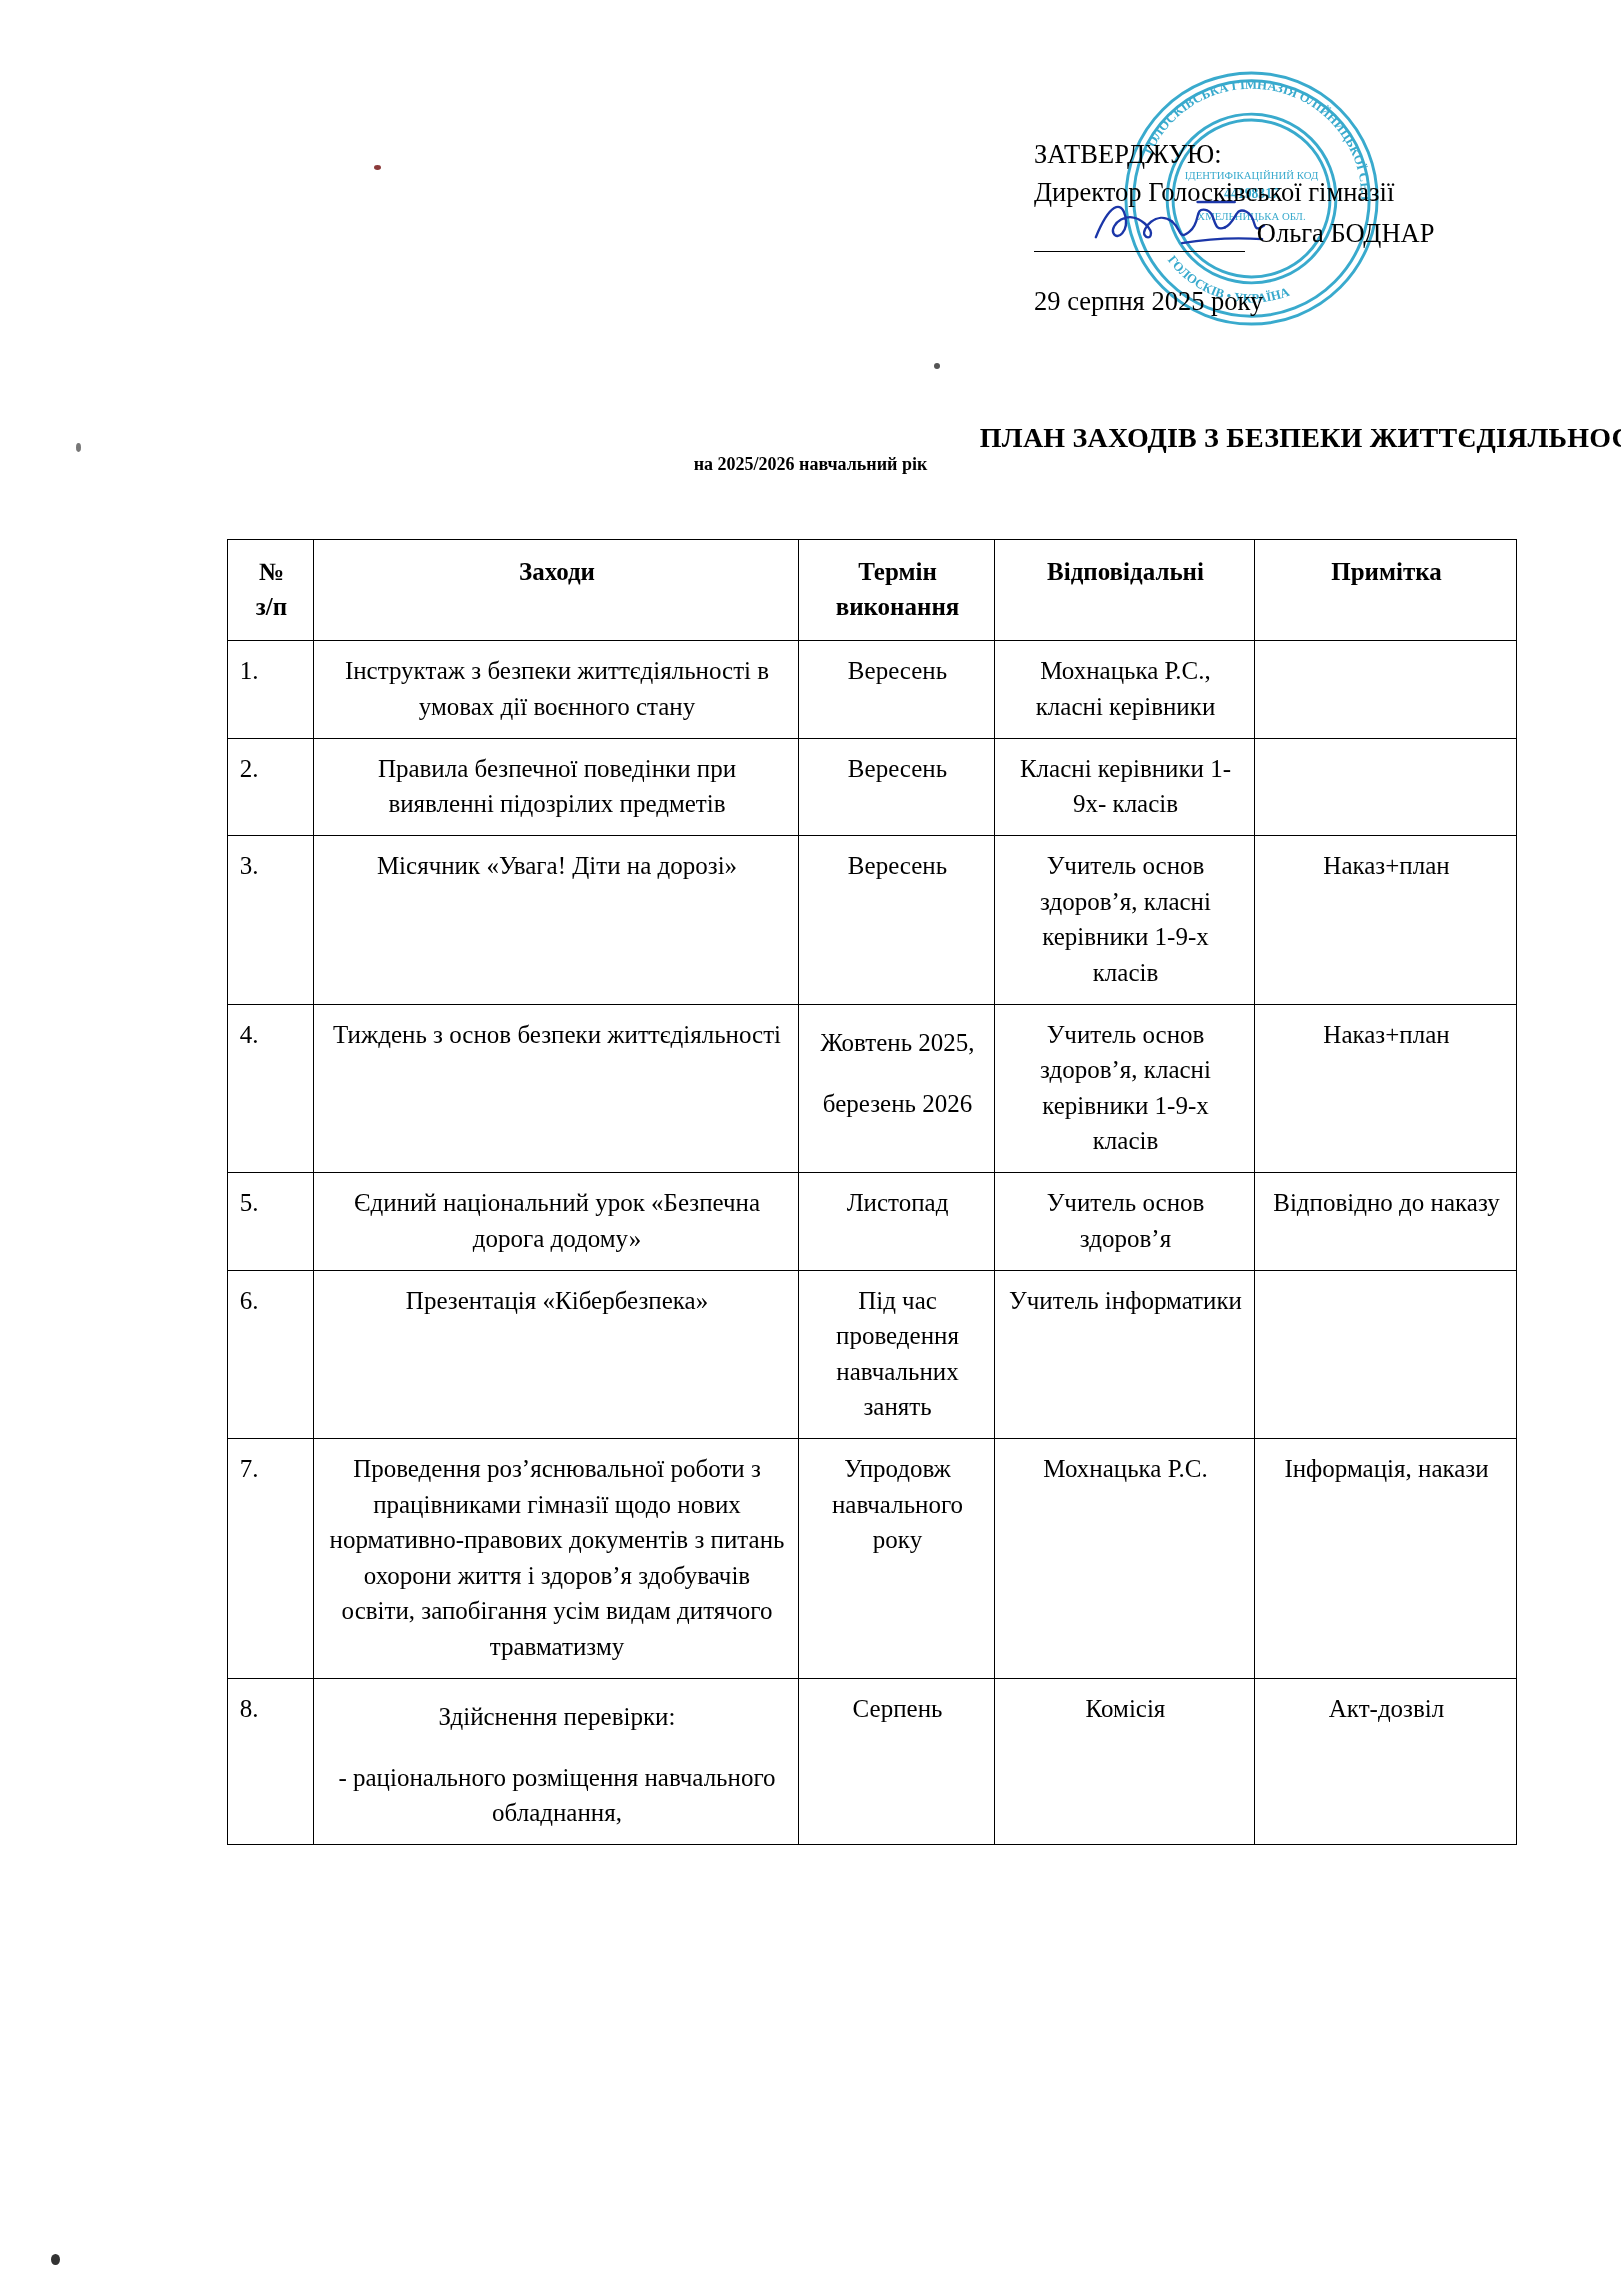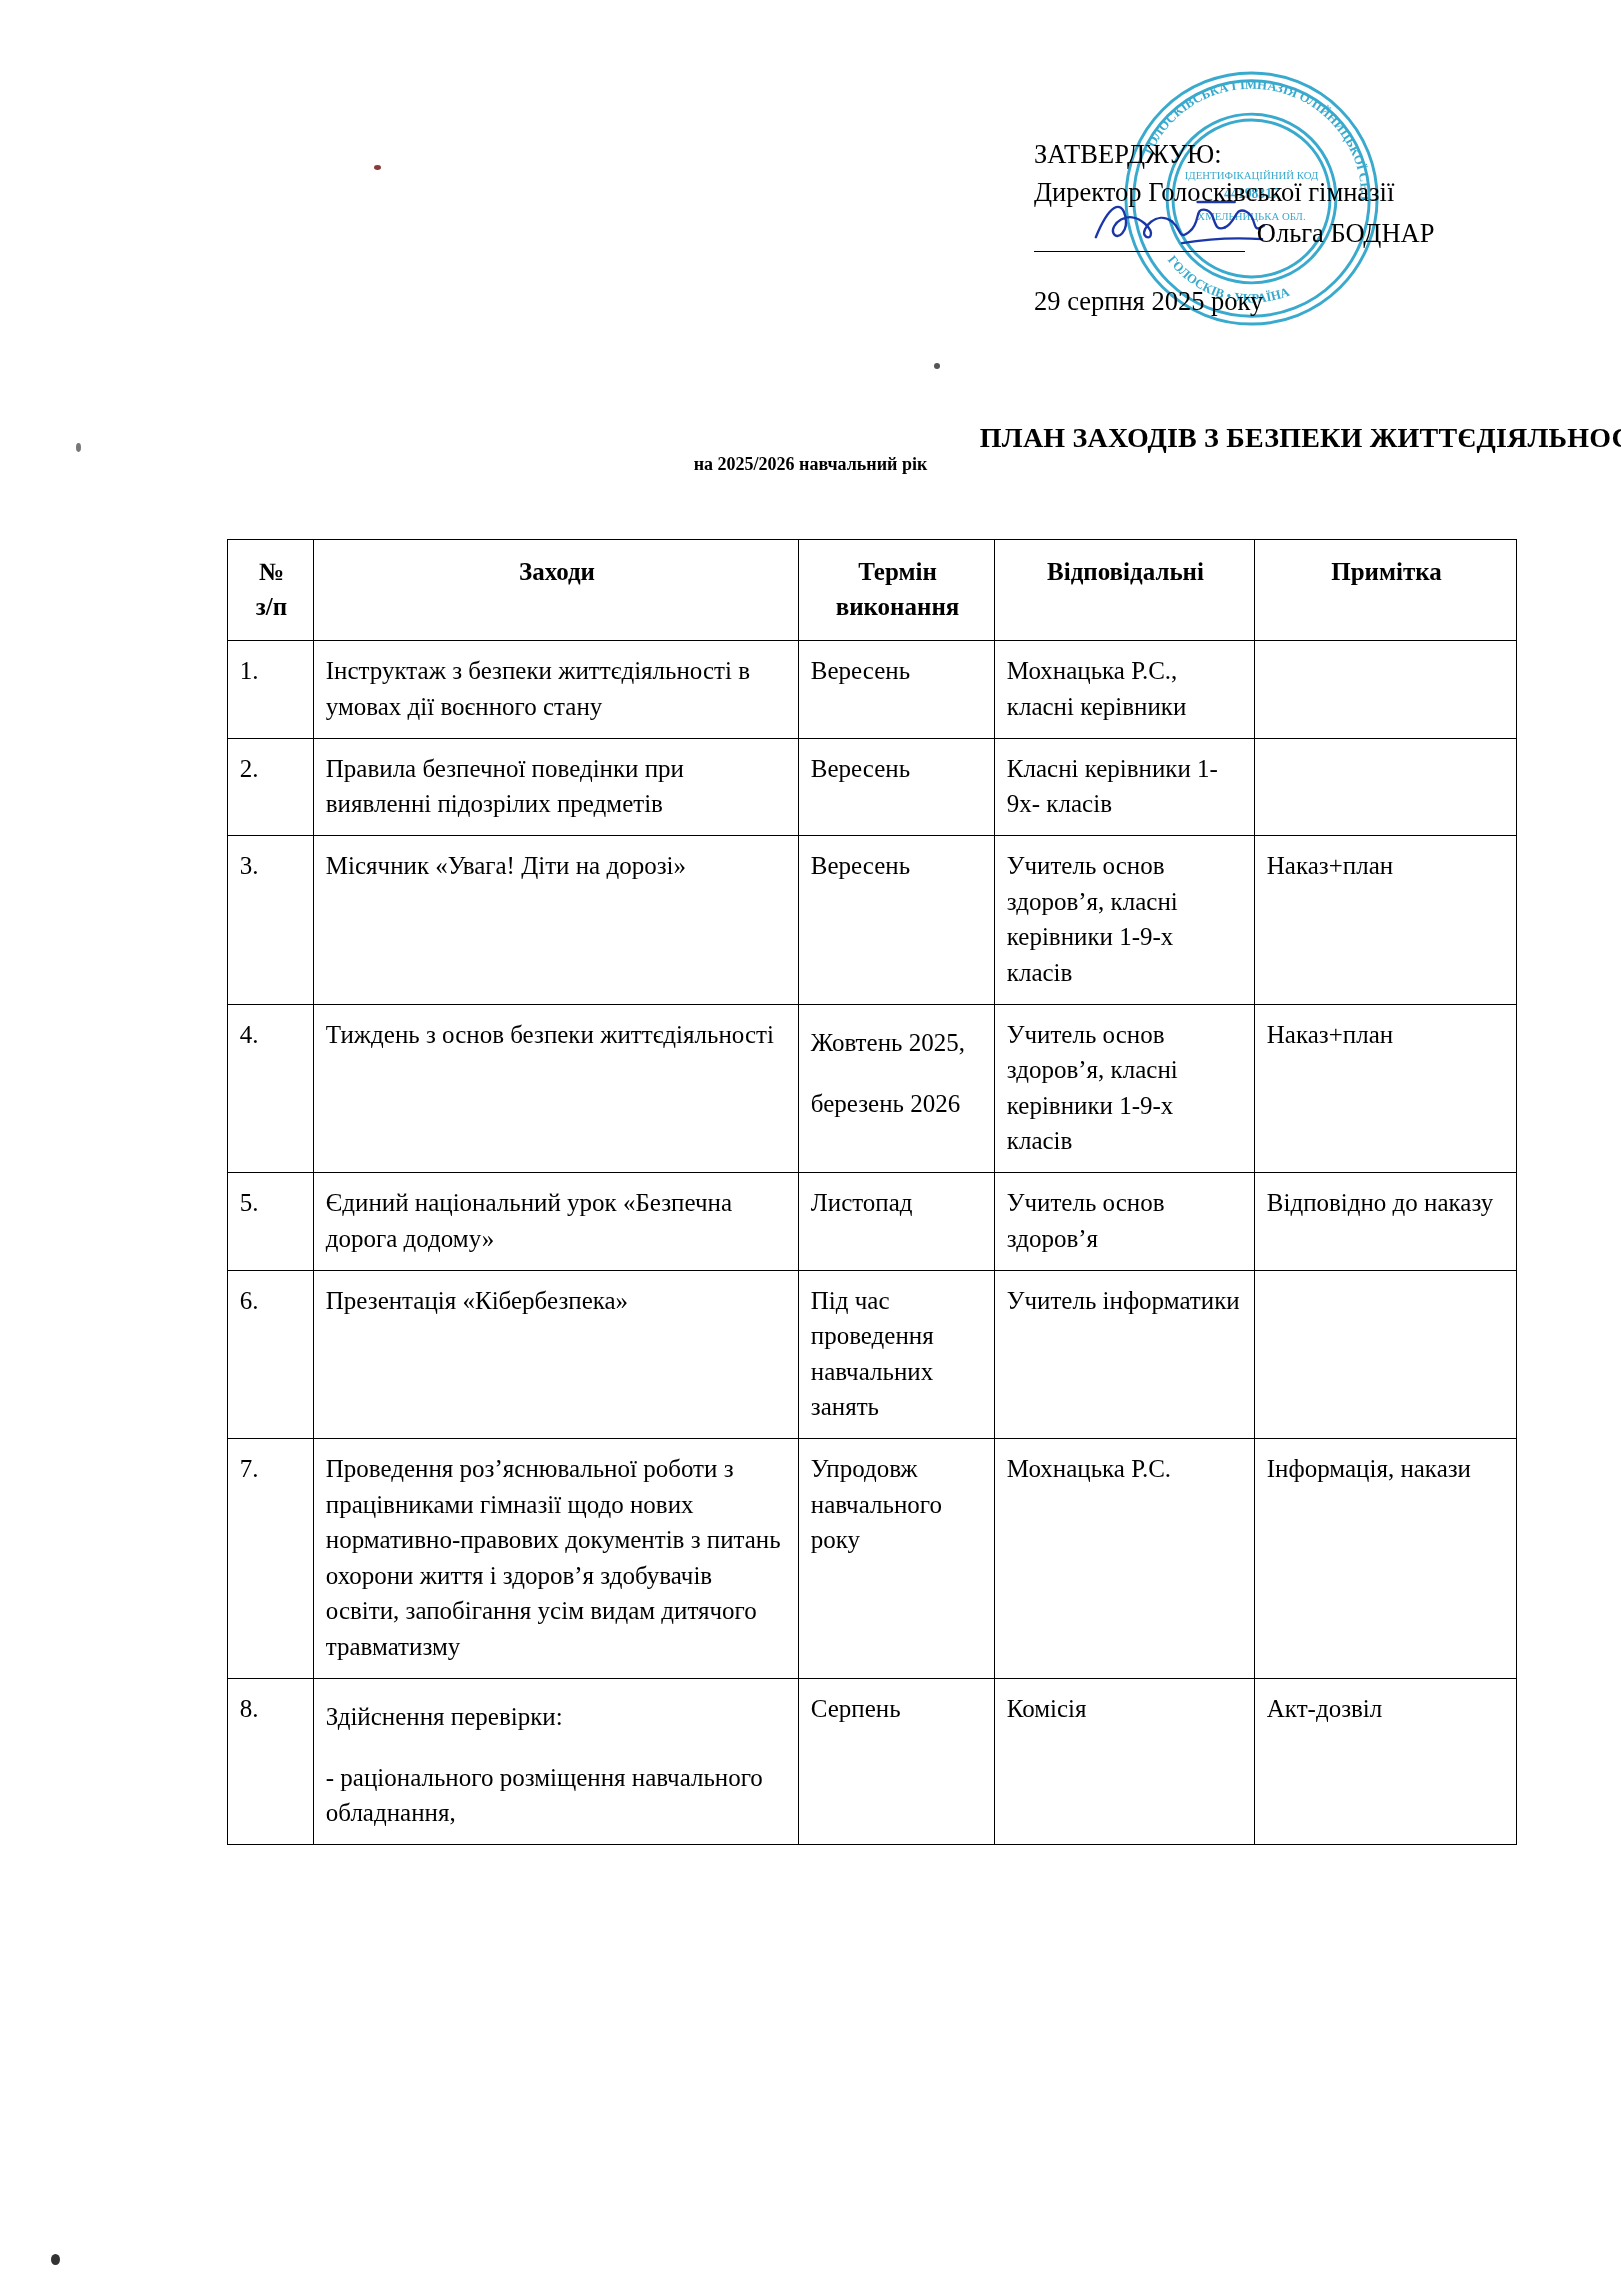--- a/index.html
+++ b/index.html
@@ -139,21 +139,21 @@
   col.c-act   { width: 485px; }
   col.c-term  { width: 196px; }
   col.c-resp  { width: 260px; }
   col.c-note  { width: 262px; }
 
   td.num {
     text-align: left;
     padding-left: 17.6px;
   }
   td.act, td.term, td.resp, td.note {
-    text-align: left;
+    text-align: center;
   }
   .cellpara { margin: 8px 0 0 0; }
   .cellpara + .cellpara { margin-top: 25.5px; }
 </style>
 </head>
 <body>
 
 <div class="page">
 
   <div class="mark m1"></div>

